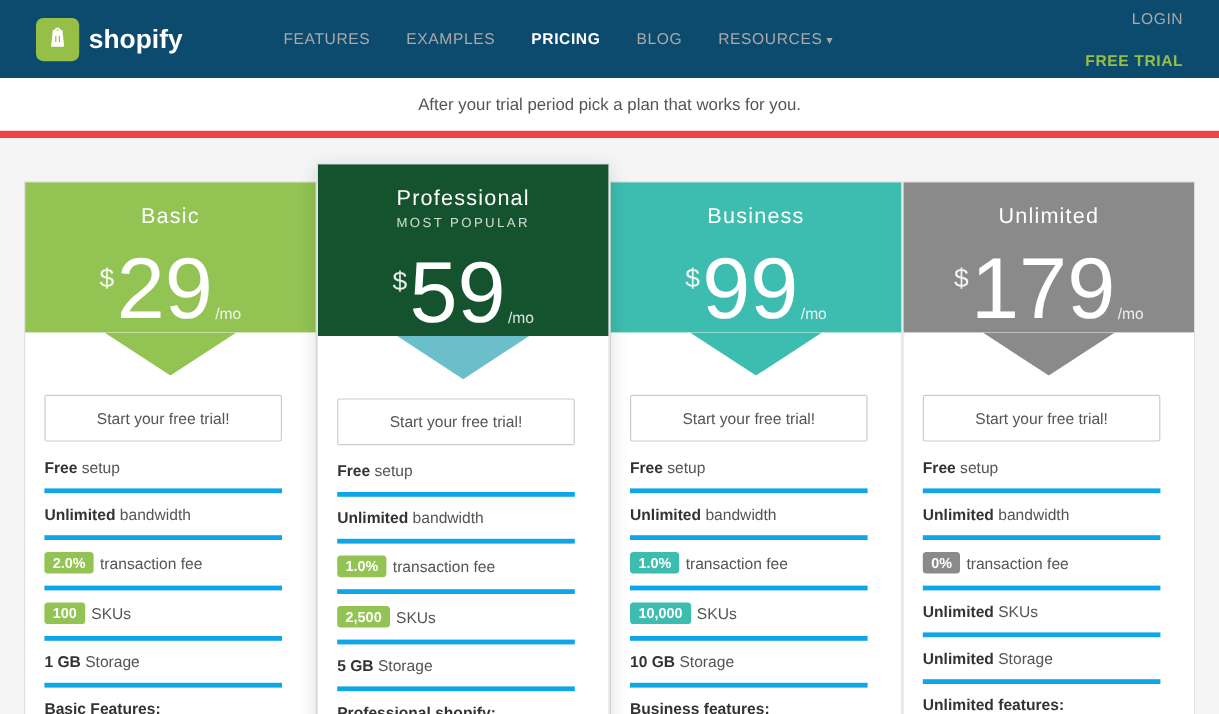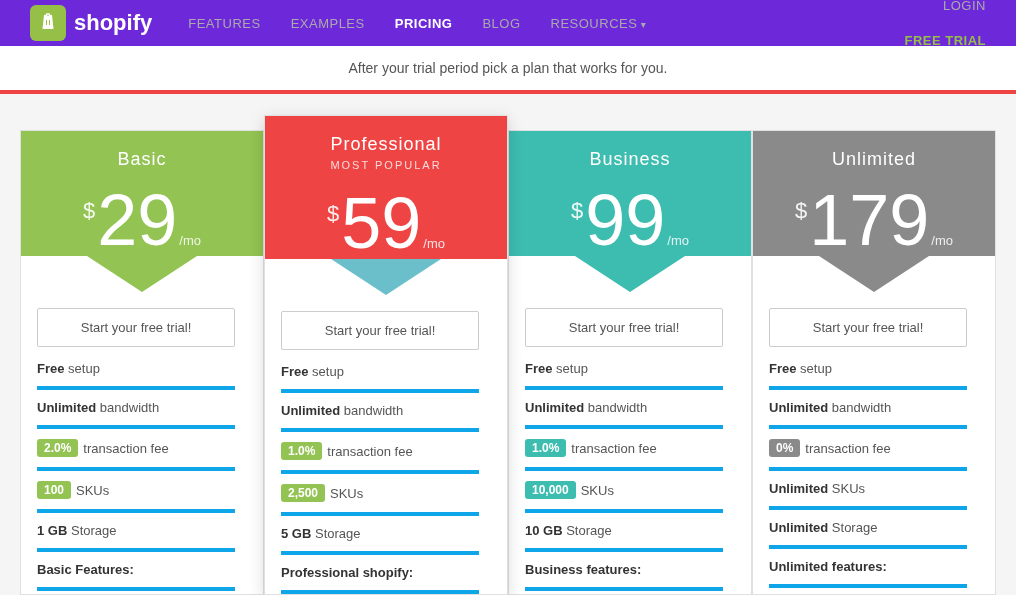--- a/index.html
+++ b/index.html
@@ -1,21 +1,21 @@
 <!DOCTYPE html>
 <html><head>
   <meta charset="utf-8">
   <style>
     * { box-sizing: border-box; margin: 0; padding: 0; }
     body { font-family: 'Helvetica Neue', Arial, sans-serif; background: #f5f5f5; }
 
     
     nav {
-      background: #6d28d9;
-      height: 46px;
+      background: #0c4a6e;
+      height: 65px;
       display: flex;
       align-items: center;
       padding: 0 30px;
       position: relative;
     }
     .nav-logo {
       display: flex;
       align-items: center;
       gap: 8px;
       color: white;
@@ -31,21 +31,21 @@
       display: flex;
       align-items: center;
       justify-content: center;
       color: white;
       font-size: 20px;
     }
     .nav-links {
       display: flex;
       align-items: center;
       gap: 30px;
-      margin-left: 36px;
+      margin-left: 84px;
       list-style: none;
     }
     .nav-links a {
       color: #aaa;
       text-decoration: none;
       font-size: 13px;
       letter-spacing: 0.5px;
       text-transform: uppercase;
     }
     .nav-links a.active {
@@ -77,21 +77,21 @@
       text-transform: uppercase;
       font-weight: bold;
       letter-spacing: 0.5px;
     }
 
     
     .subheader {
       background: white;
       text-align: center;
       padding: 14px;
-      border-bottom: 4px solid #ef4444;
+      border-bottom: 6px solid #ef4444;
       font-size: 14px;
       color: #555;
     }
 
     
     .pricing-section {
       padding: 20px 20px 20px 20px;
       background: #f5f5f5;
     }
     .pricing-grid {
@@ -115,21 +115,21 @@
     }
 
     
     .plan-header {
       padding: 18px 0 0 0;
       text-align: center;
       color: white;
       position: relative;
     }
     .plan-header.basic { background: #92c353; }
-    .plan-header.professional { background: #ef4444; }
+    .plan-header.professional { background: #14532d; }
     .plan-header.business { background: #3dbdb0; }
     .plan-header.unlimited { background: #8a8a8a; }
 
     .plan-name {
       font-size: 18px;
       font-weight: normal;
       letter-spacing: 1px;
       margin-bottom: 4px;
     }
     .most-popular {

